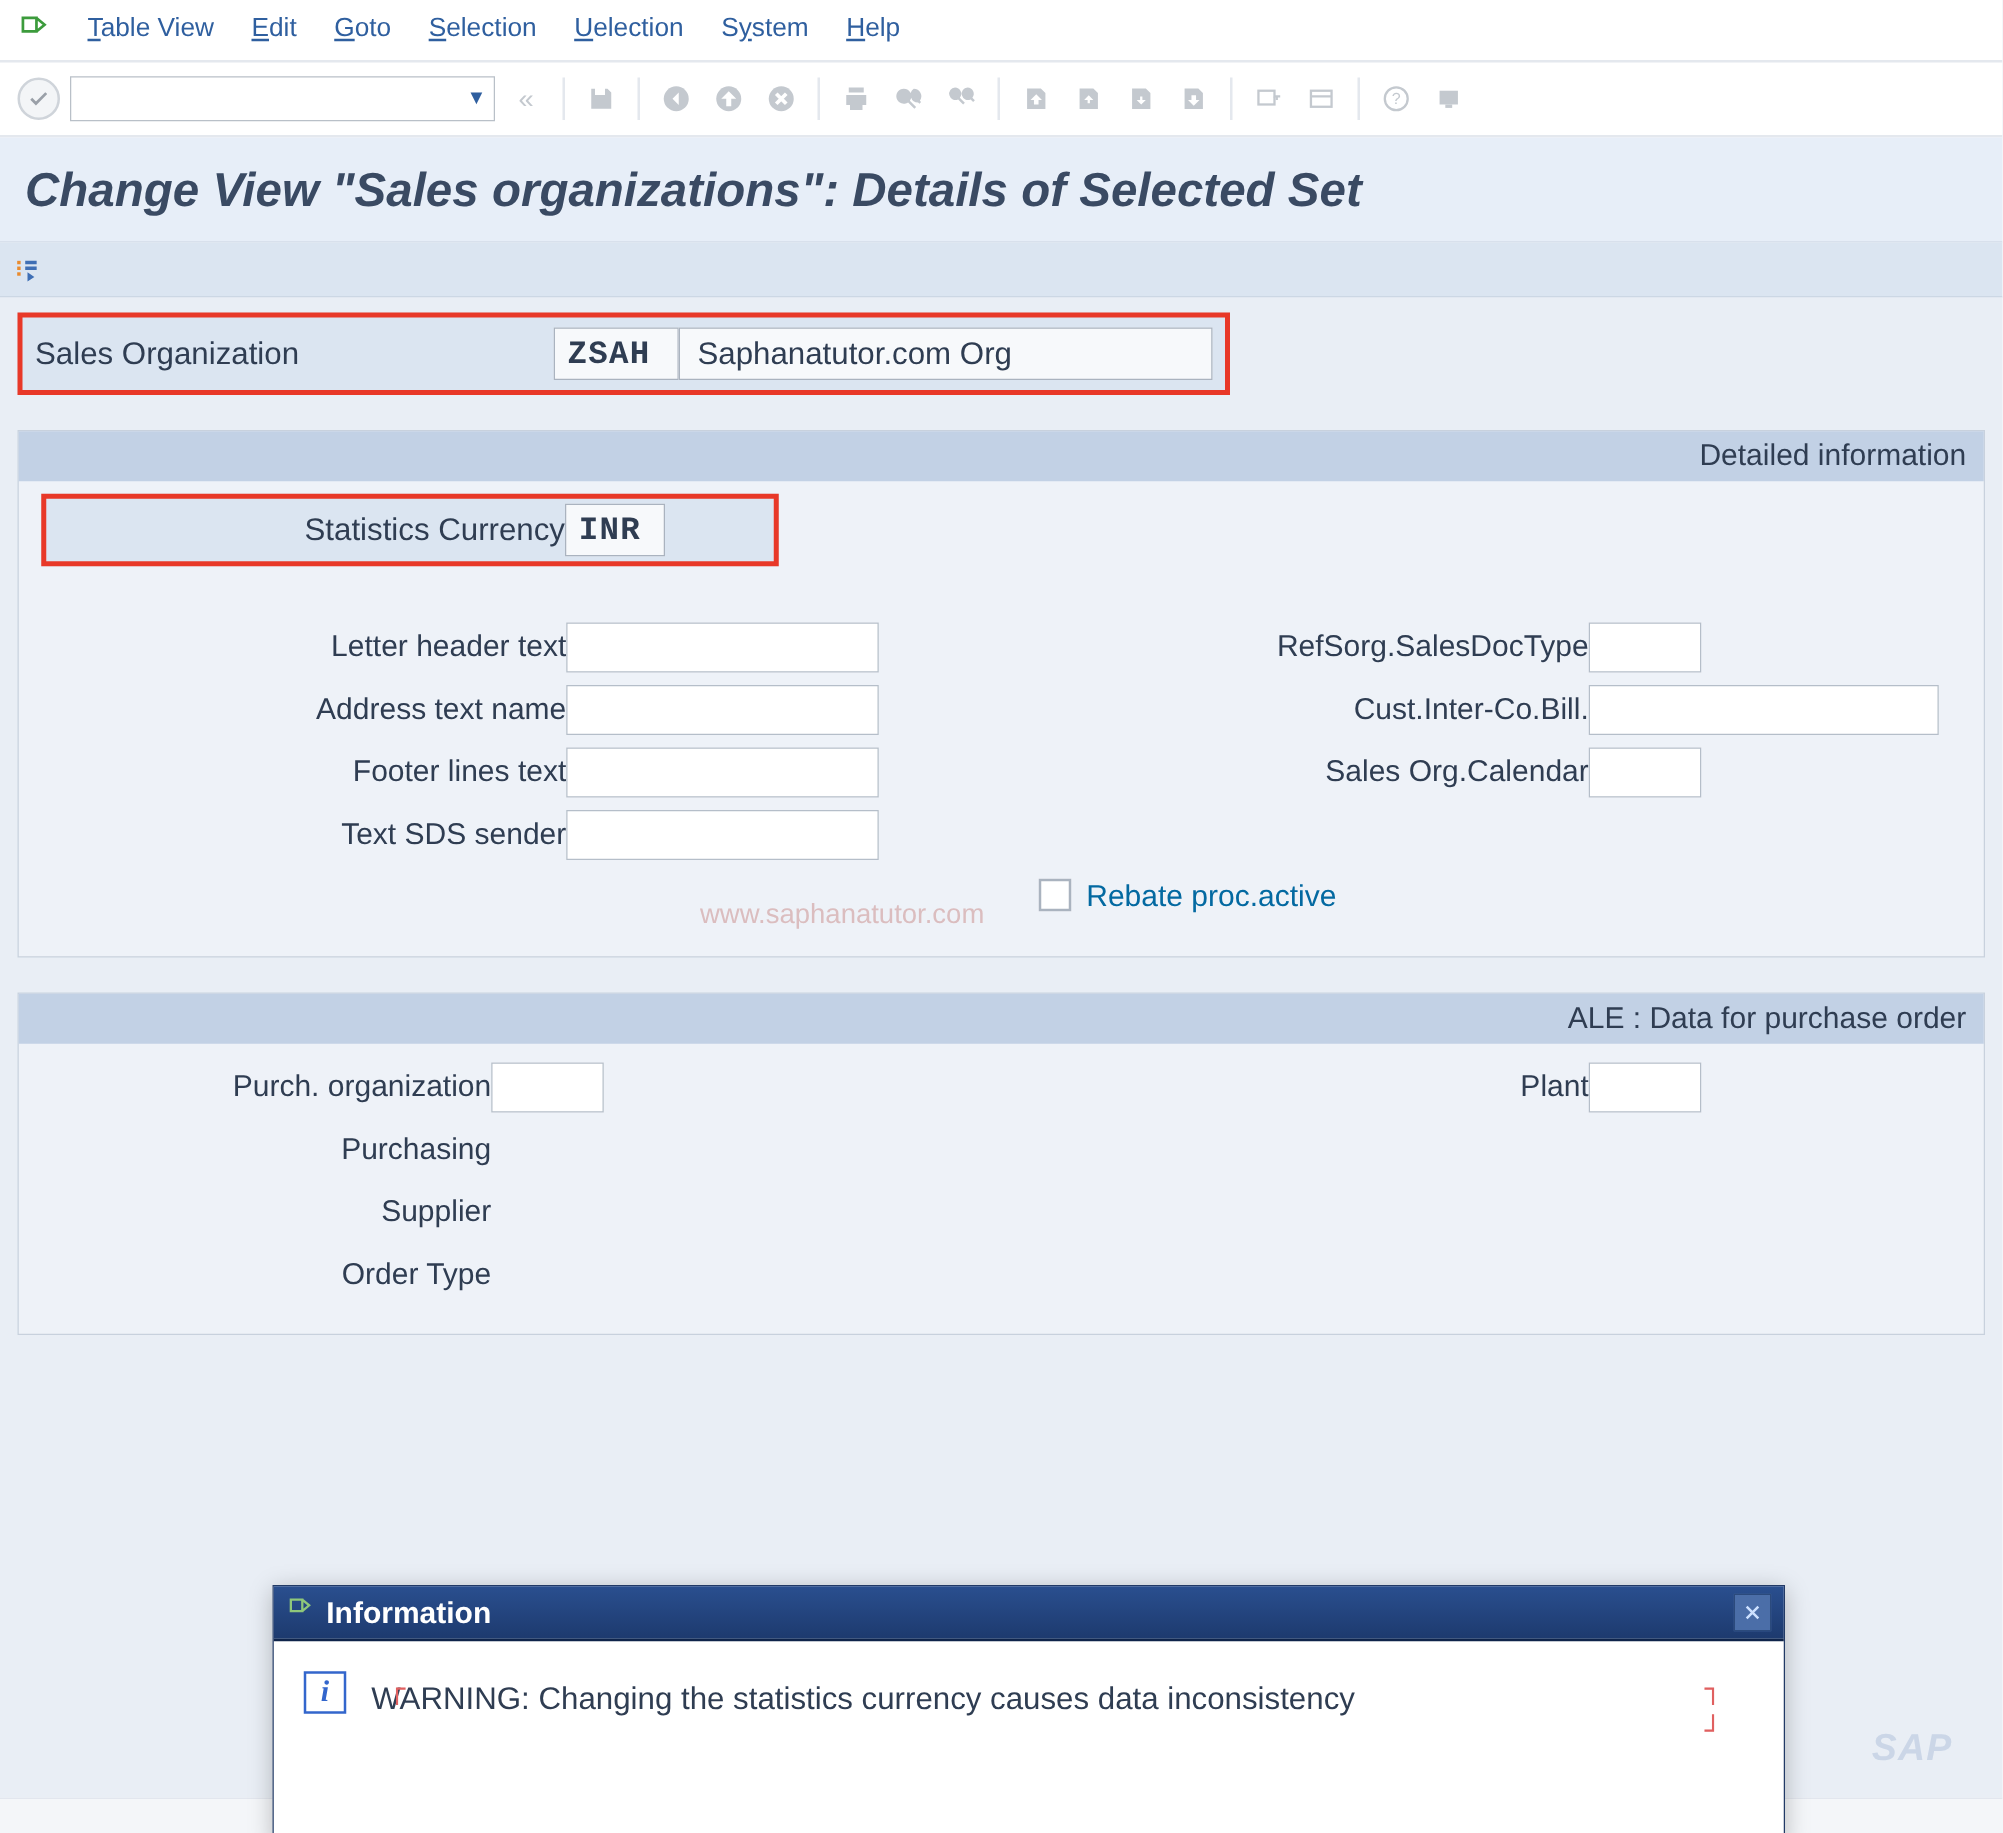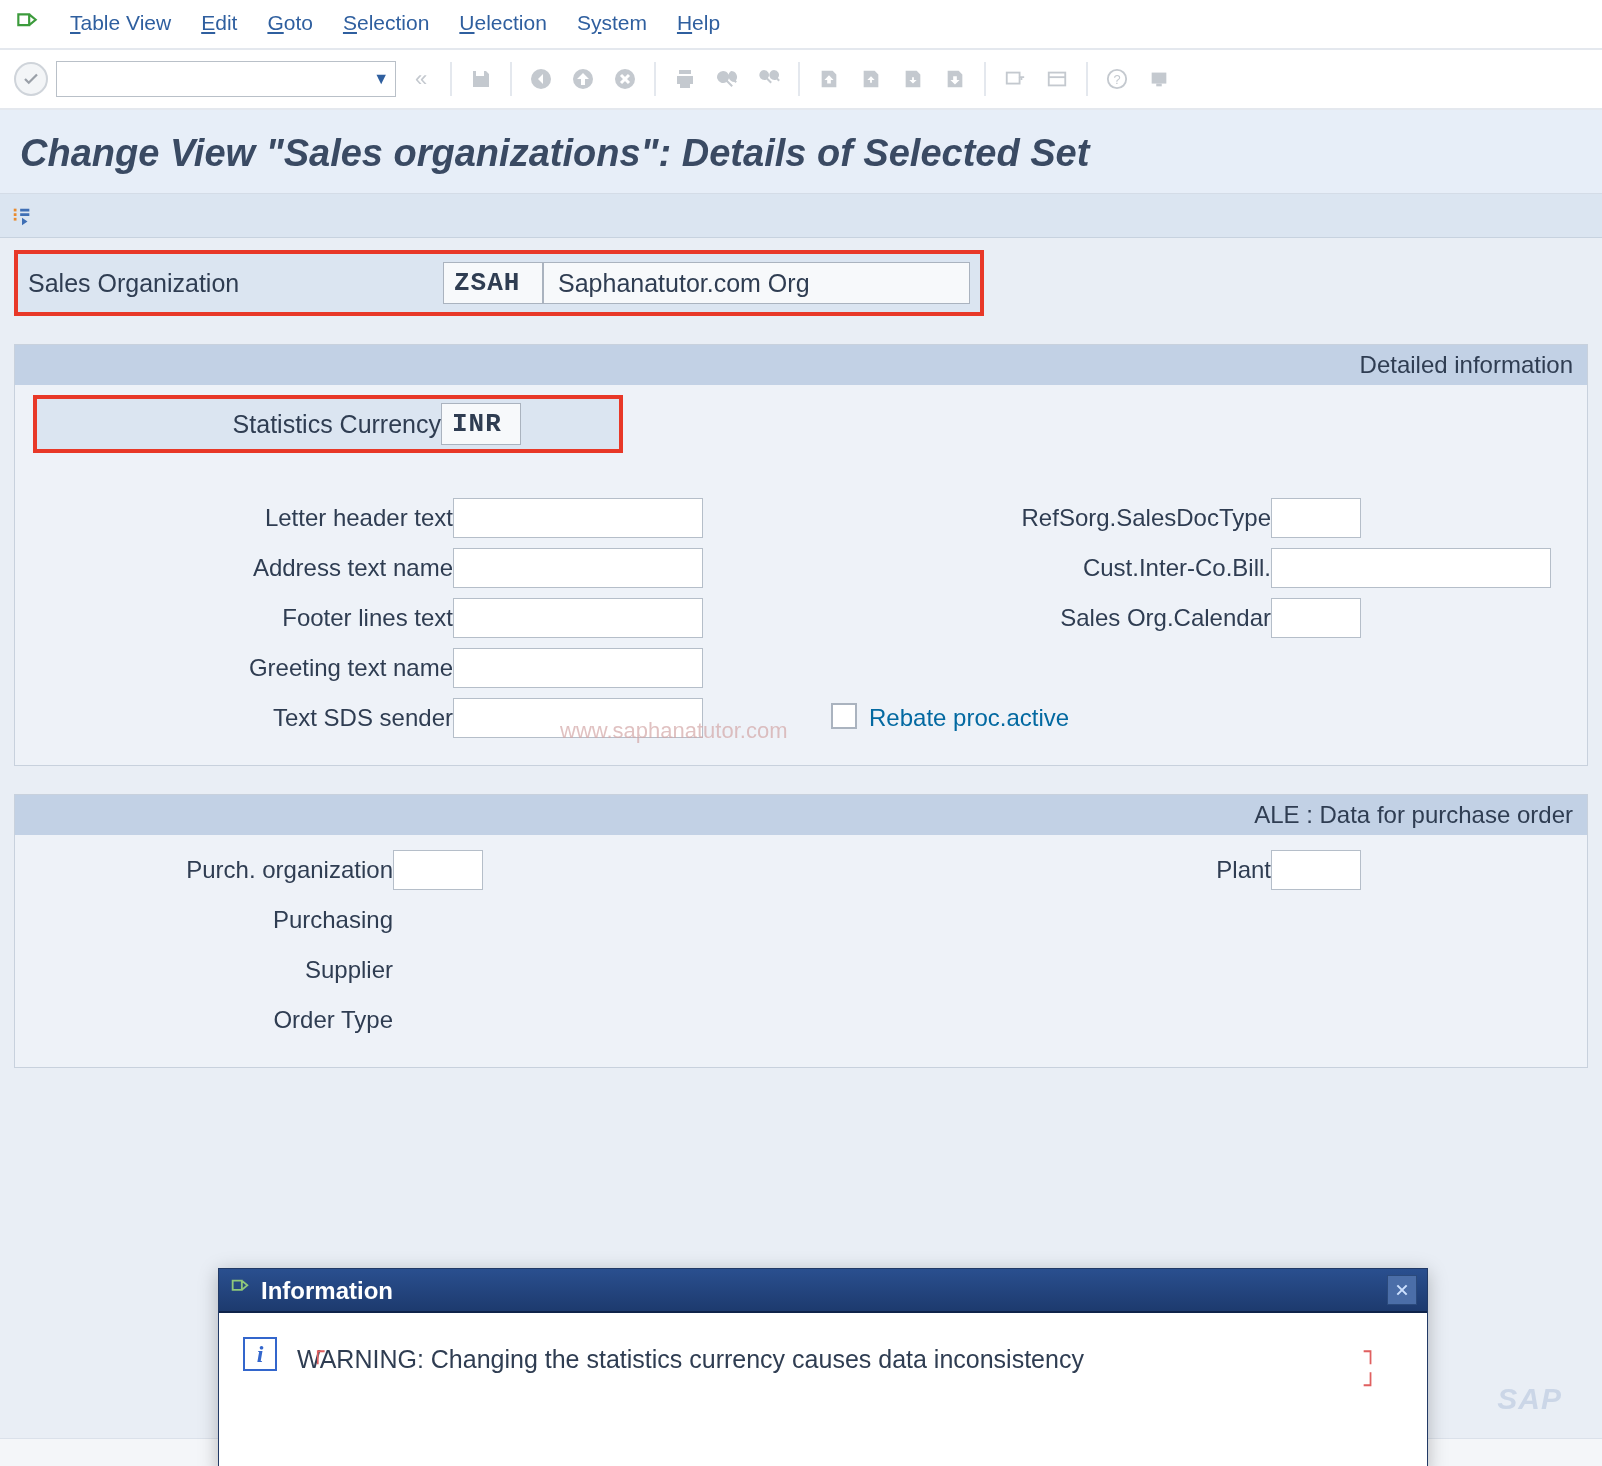--- a/index.html
+++ b/index.html
@@ -146,21 +146,21 @@
     font-size: 24px;
     color:#2f3d52;
   }
   .gb-body { padding: 10px 18px 22px 18px; }
 
   
   .stat-row-wrap {
     display:flex; align-items:center;
     border: 4px solid #e83828;
     background:#dbe5f1;
-    padding: 0px 4px;
+    padding: 0px 15px;
     height: 58px;
     width: 590px;
     margin-bottom: 40px;
   }
   .stat-label { font-size: 25px; color:#2f3d52; width: 400px; }
 
   .cols {
     display:flex;
     gap: 60px;
   }
@@ -434,24 +434,20 @@
             <div class="frow">
                 <span class="flabel">Letter header text</span>
                 <span class="finp"></span>
               </div>
             <div class="frow">
                 <span class="flabel">Address text name</span>
                 <span class="finp"></span>
               </div>
             <div class="frow">
                 <span class="flabel">Footer lines text</span>
-                <span class="finp"></span>
-              </div>
-            <div class="frow">
-                <span class="flabel">Greeting text name</span>
                 <span class="finp"></span>
               </div>
             <div class="frow">
                 <span class="flabel">Text SDS sender</span>
                 <span class="finp"></span>
               </div>
           </div>
           <div class="col">
             <div class="frow">
                 <span class="flabel" style="width:440px">RefSorg.SalesDocType</span>

